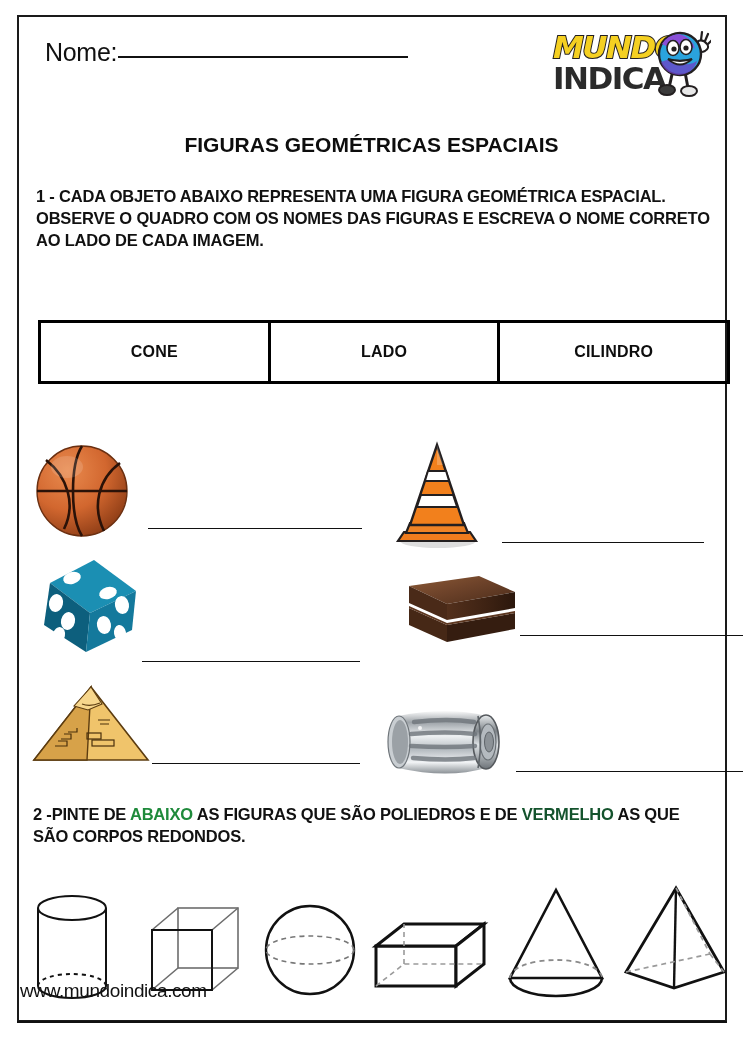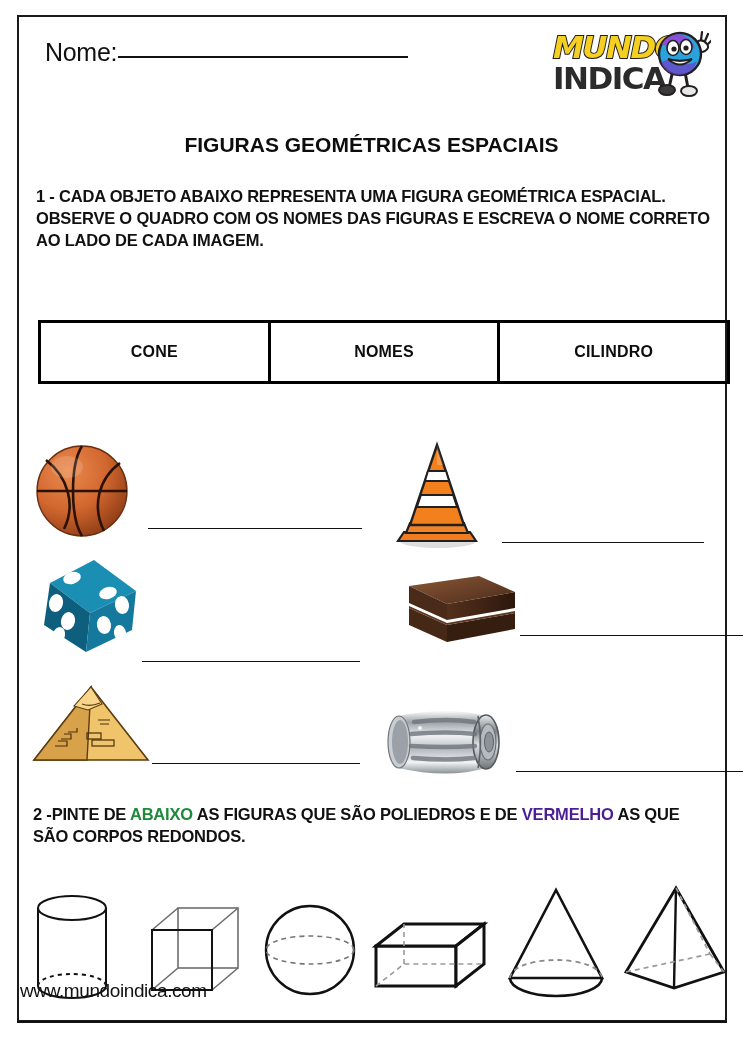--- a/index.html
+++ b/index.html
@@ -101,21 +101,21 @@
     position: absolute;
     font-size: 16.5px;
     font-weight: bold;
     color: #111;
     line-height: 1.33;
     letter-spacing: -0.2px;
   }
   #instruction-1 { left: 36px; top: 186px; width: 676px; }
   #instruction-2 { left: 33px; top: 804px; width: 680px; }
   .hl-green { color: #1f8a3b; }
-  .hl-red   { color: #4c1d95; }
+  .hl-red   { color: #14532d; }
 
   
   .word-table {
     position: absolute;
     left: 38px;
     top: 288px;
     width: 692px;
     border-collapse: collapse;
     table-layout: fixed;
     margin-top: 32px;
@@ -241,21 +241,21 @@
 
 <div class="instruction" id="instruction-1">
   <span>1 -</span>
   <span>CADA OBJETO ABAIXO REPRESENTA UMA FIGURA GEOMÉTRICA ESPACIAL. OBSERVE O QUADRO COM OS NOMES DAS FIGURAS E ESCREVA O NOME CORRETO AO LADO DE CADA IMAGEM.</span>
 </div>
 
 <table class="word-table">
   <tbody>
       <tr>
     <td>CONE</td>
-    <td>NOMES</td>
+    <td>LADO</td>
     <td>CILINDRO</td>
   </tr>
 </tbody>
   </table>
 
 <div class="obj-row" id="obj-row-0">
   <div class="obj-cell left">
     <div class="obj-art" style="left:4px; bottom:10px;">
       <svg width="96" height="96" viewBox="0 0 96 96">
         <defs>

